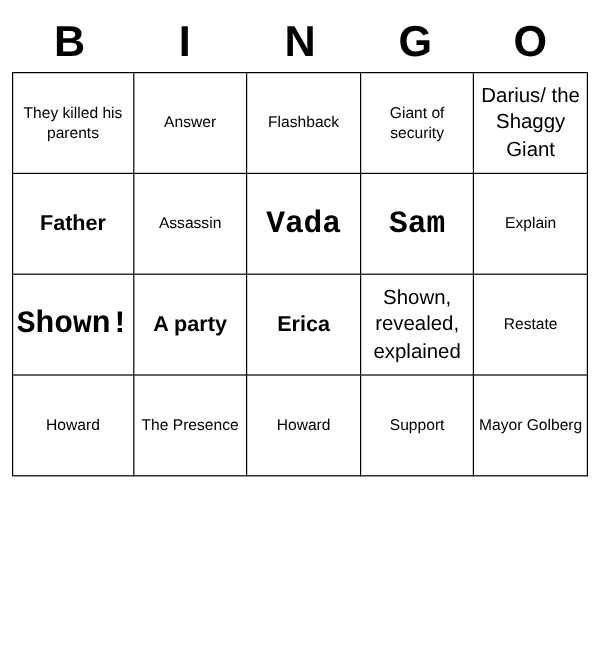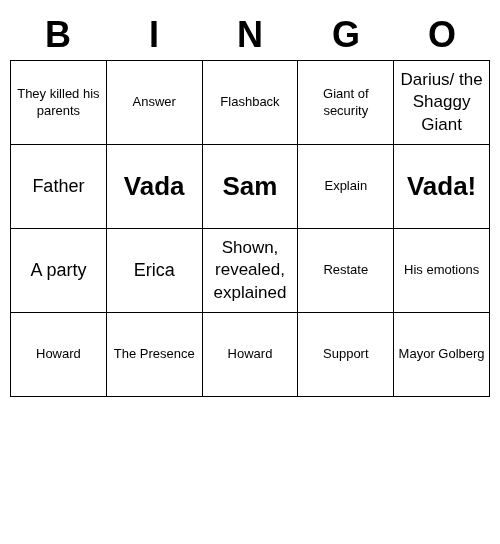--- a/index.html
+++ b/index.html
@@ -48,24 +48,25 @@
       font-family: Arial, sans-serif;
     }
     .cell-text {
       font-size: 13px;
       line-height: 1.3;
     }
     .cell-text-large {
       font-size: 26px;
       font-weight: bold;
       line-height: 1.2;
+      font-family: Liberation Mono, monospace;
     }
     .cell-text-medium {
       font-size: 18px;
-      font-weight: normal;
+      font-weight: bold;
       line-height: 1.2;
     }
     .cell-text-small {
       font-size: 17px;
       line-height: 1.3;
     }
   </style>
 </head>
 <body>
 
@@ -90,45 +91,45 @@
       <div class="bingo-cell">
         <span class="cell-text">Giant of security</span>
       </div>
       <div class="bingo-cell">
         <span class="cell-text-small">Darius/ the Shaggy Giant</span>
       </div>
       <div class="bingo-cell">
         <span class="cell-text-medium">Father</span>
       </div>
       <div class="bingo-cell">
+        <span class="cell-text">Assassin</span>
+      </div>
+      <div class="bingo-cell">
         <span class="cell-text-large">Vada</span>
       </div>
       <div class="bingo-cell">
         <span class="cell-text-large">Sam</span>
       </div>
       <div class="bingo-cell">
         <span class="cell-text">Explain</span>
       </div>
       <div class="bingo-cell">
-        <span class="cell-text-large">Vada!</span>
+        <span class="cell-text-large">Shown!</span>
       </div>
       <div class="bingo-cell">
         <span class="cell-text-medium">A party</span>
       </div>
       <div class="bingo-cell">
         <span class="cell-text-medium">Erica</span>
       </div>
       <div class="bingo-cell">
         <span class="cell-text-small">Shown, revealed, explained</span>
       </div>
       <div class="bingo-cell">
         <span class="cell-text">Restate</span>
-      </div>
-      <div class="bingo-cell">
-        <span class="cell-text">His emotions</span>
       </div>
       <div class="bingo-cell">
         <span class="cell-text">Howard</span>
       </div>
       <div class="bingo-cell">
         <span class="cell-text">The Presence</span>
       </div>
       <div class="bingo-cell">
         <span class="cell-text">Howard</span>
       </div>

